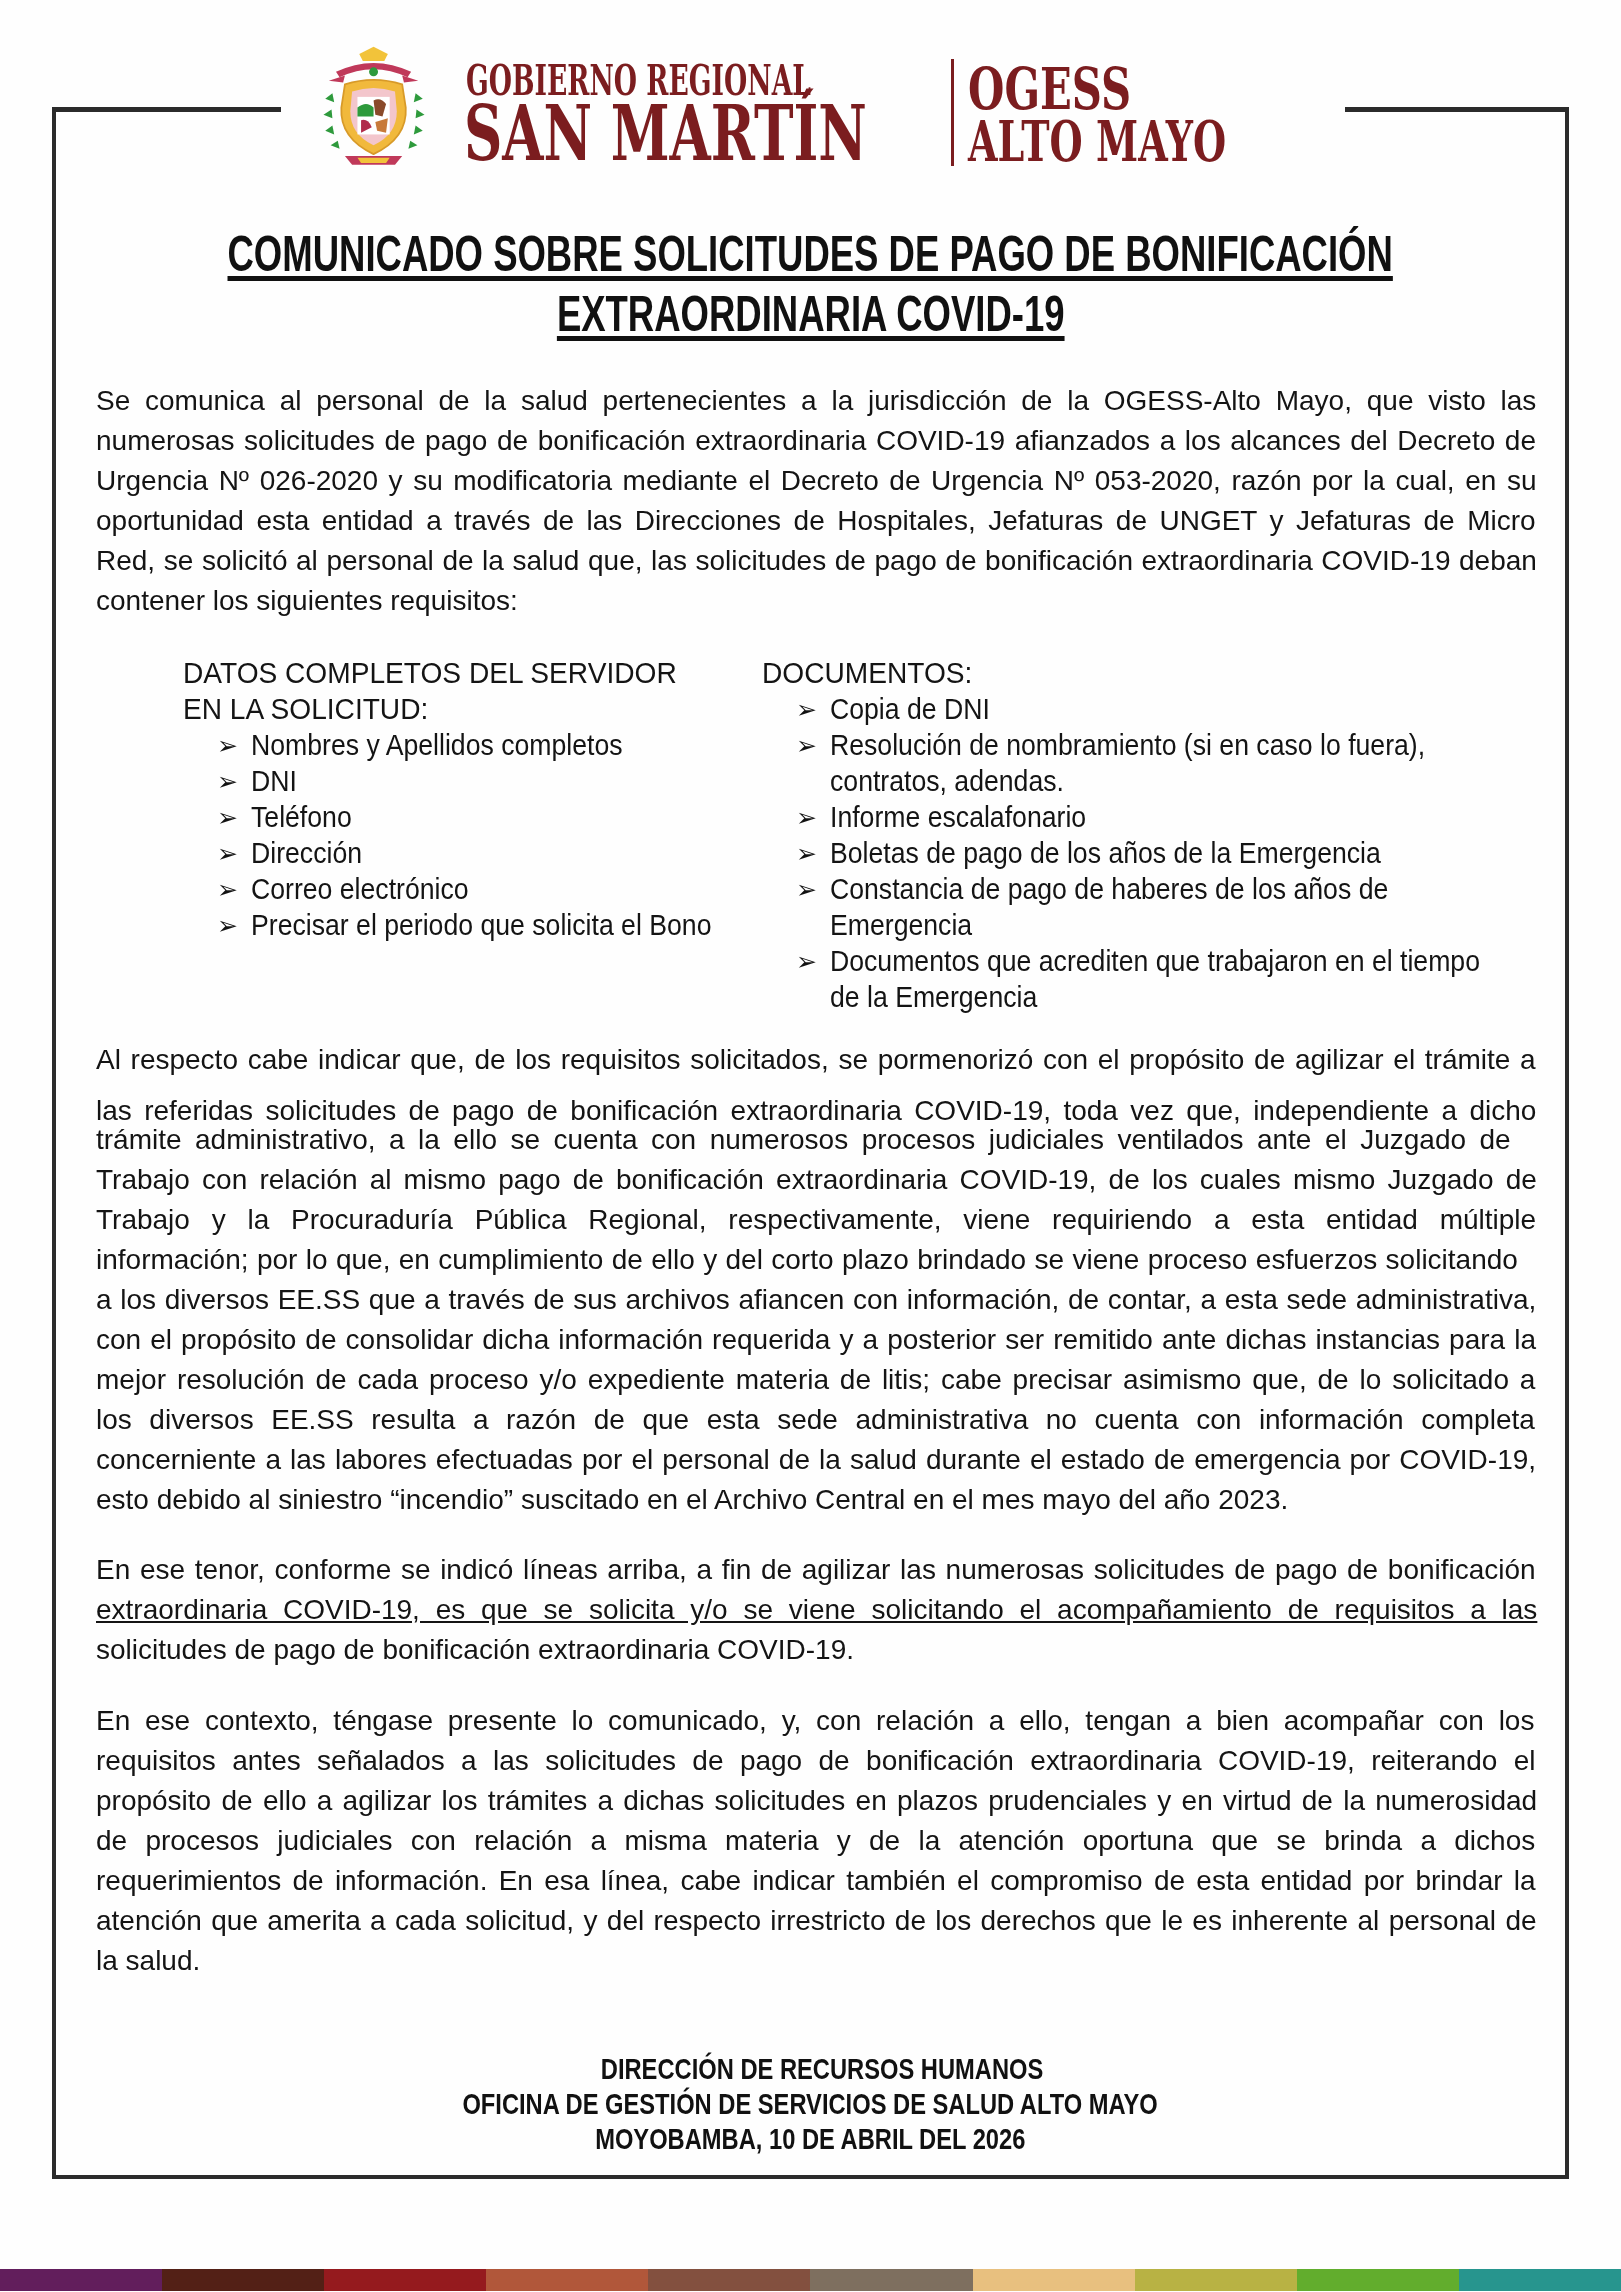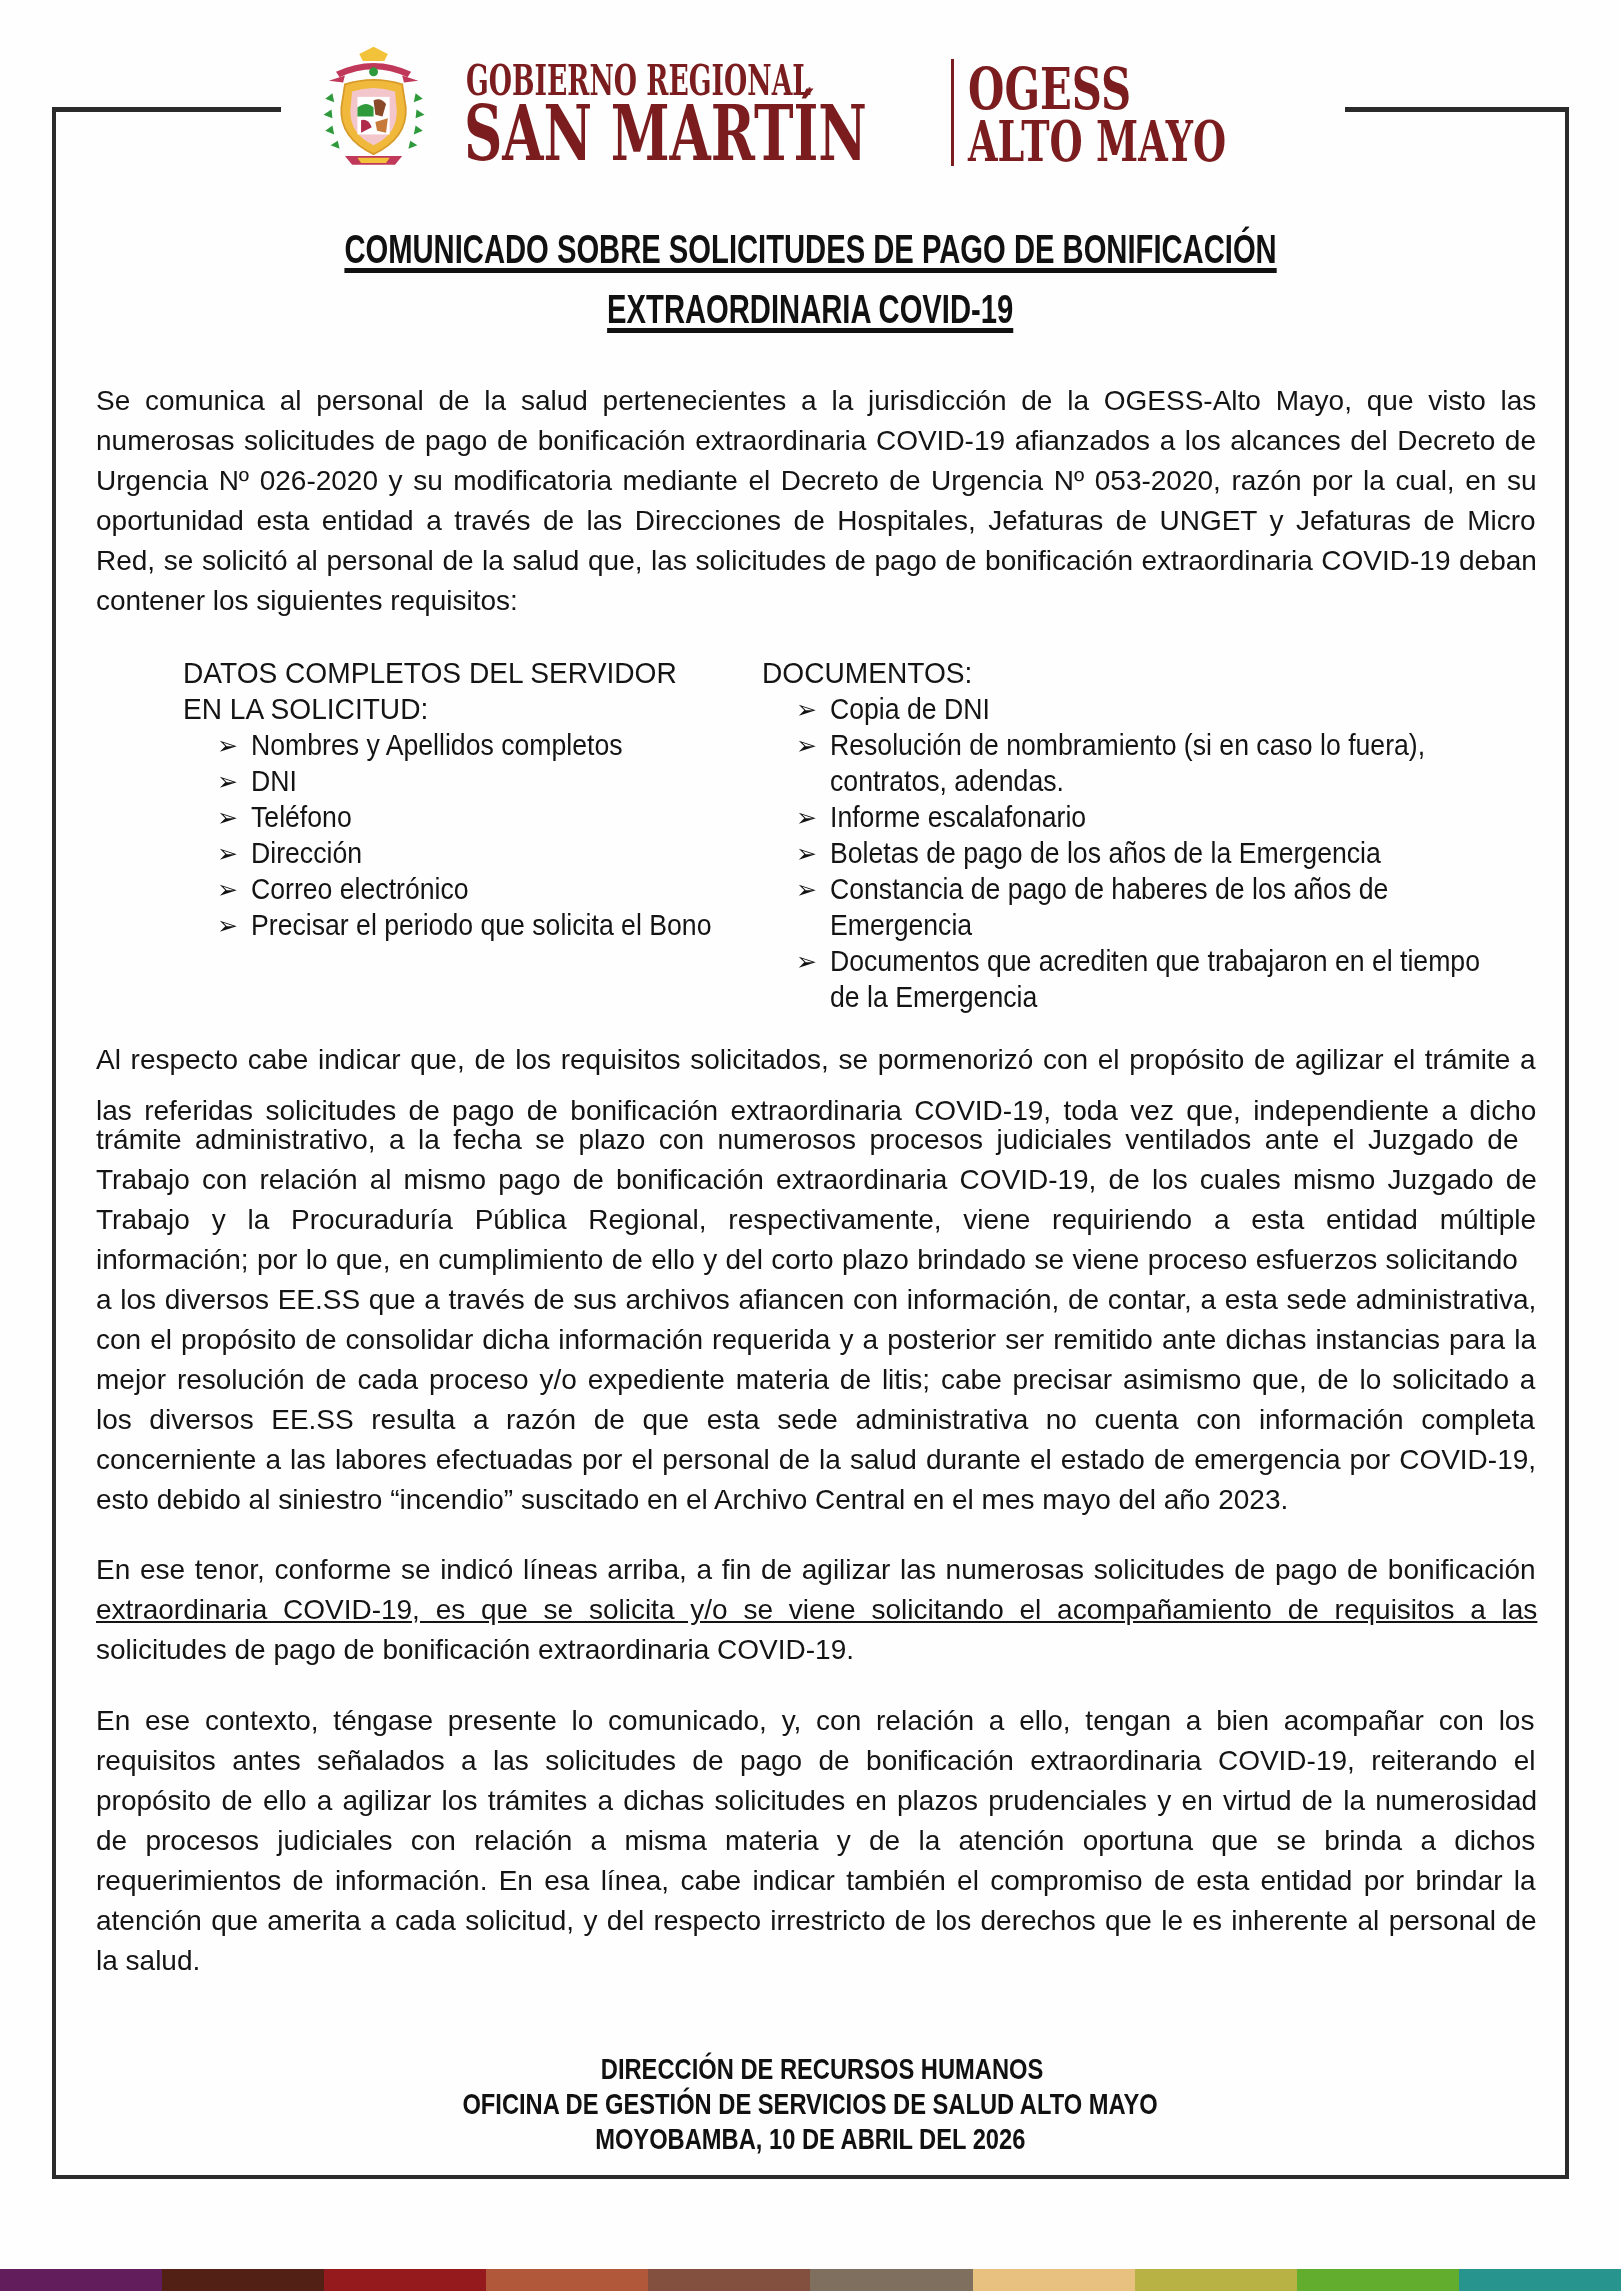--- a/index.html
+++ b/index.html
@@ -4,21 +4,21 @@
 <style>
   html, body { margin:0; padding:0; background:#fefefe; }
   body { width:1621px; height:2293px; position:relative; overflow:hidden; font-family:"Liberation Sans", sans-serif; color:#141414; }
   .abs { position:absolute; }
   
   .frame-line { position:absolute; background:#2b2b2b; }
   
   .hdr-text { position:absolute; font-family:"DejaVu Serif", serif; font-weight:bold; color:#7b1d1f; white-space:nowrap; transform-origin:0 0; line-height:1; }
   .divider { position:absolute; left:951px; top:59px; width:2.7px; height:107px; background:#7b1d1f; }
   
-  .title-line { position:absolute; left:0; width:1621px; text-align:center; font-family:"Liberation Sans", sans-serif; font-weight:bold; font-size:40px; line-height:1; color:#111; }
+  .title-line { position:absolute; left:0; width:1621px; text-align:center; font-family:"Liberation Sans", sans-serif; font-weight:bold; font-size:50px; line-height:1; color:#111; }
   .title-line span { display:inline-block; transform:scaleX(0.73); transform-origin:50% 0; text-decoration:underline; text-decoration-thickness:4.5px; text-underline-offset:5.4px; white-space:nowrap; }
   
   .para { position:absolute; left:96px; width:1428px; }
   .jline { height:40px; line-height:40px; font-size:28px; white-space:nowrap; position:relative; }
   .jline .in { display:inline-block; white-space:nowrap; transform-origin:0 50%; }
   
   .col { position:absolute; }
   .col-head { font-size:29.6px; line-height:36px; white-space:nowrap; }
   .col-head .in { display:inline-block; transform:scaleX(0.95); transform-origin:0 50%; }
   .li { position:relative; font-size:29.6px; line-height:36px; white-space:nowrap; padding-left:68px; }
@@ -113,21 +113,21 @@
       <div class="li"><span class="bullet">➢</span><span class="in">Constancia de pago de haberes de los años de</span></div>
       <div class="li cont"><span class="in">Emergencia</span></div>
       <div class="li"><span class="bullet">➢</span><span class="in">Documentos que acrediten que trabajaron en el tiempo</span></div>
       <div class="li cont"><span class="in">de la Emergencia</span></div>
     </div>
 </div>
 
 <div class="para" style="top:1040px;">
   <div class="jline"><span class="in" style="word-spacing: 1.9px;">Al respecto cabe indicar que, de los requisitos solicitados, se pormenorizó con el propósito de agilizar el trámite a</span></div>
   <div class="jline"><span class="in" style="word-spacing: 4.6px; margin-top: 11px;">las referidas solicitudes de pago de bonificación extraordinaria COVID-19, toda vez que, independiente a dicho</span></div>
-  <div class="jline"><span class="in" style="word-spacing: 5.7px;">trámite administrativo, a la fecha se plazo con numerosos procesos judiciales ventilados ante el Juzgado de</span></div>
+  <div class="jline"><span class="in" style="word-spacing: 5.7px;">trámite administrativo, a la ello se cuenta con numerosos procesos judiciales ventilados ante el Juzgado de</span></div>
   <div class="jline"><span class="in" style="word-spacing: 4.4px;">Trabajo con relación al mismo pago de bonificación extraordinaria COVID-19, de los cuales mismo Juzgado de</span></div>
   <div class="jline"><span class="in" style="word-spacing: 14px;">Trabajo y la Procuraduría Pública Regional, respectivamente, viene requiriendo a esta entidad múltiple</span></div>
   <div class="jline"><span class="in" style="word-spacing: 0.6px;">información; por lo que, en cumplimiento de ello y del corto plazo brindado se viene  proceso esfuerzos solicitando</span></div>
   <div class="jline"><span class="in" style="word-spacing: 0.9px;">a los diversos EE.SS que a través de sus archivos afiancen con información, de contar, a esta sede administrativa,</span></div>
   <div class="jline"><span class="in" style="word-spacing: 1.3px;">con el propósito de consolidar dicha información requerida y a posterior ser remitido ante dichas instancias para la</span></div>
   <div class="jline"><span class="in" style="word-spacing: 3.1px;">mejor resolución de cada proceso y/o expediente materia de litis; cabe precisar asimismo que, de lo solicitado a</span></div>
   <div class="jline"><span class="in" style="word-spacing: 9.8px;">los diversos EE.SS resulta a razón de que esta sede administrativa no cuenta con información completa</span></div>
   <div class="jline"><span class="in" style="word-spacing: 1.3px;">concerniente a las labores efectuadas por el personal de la salud durante el estado de emergencia por COVID-19,</span></div>
   <div class="jline last"><span class="in">esto debido al siniestro “incendio” suscitado en el Archivo Central en el mes mayo del año 2023.</span></div>
 </div>

